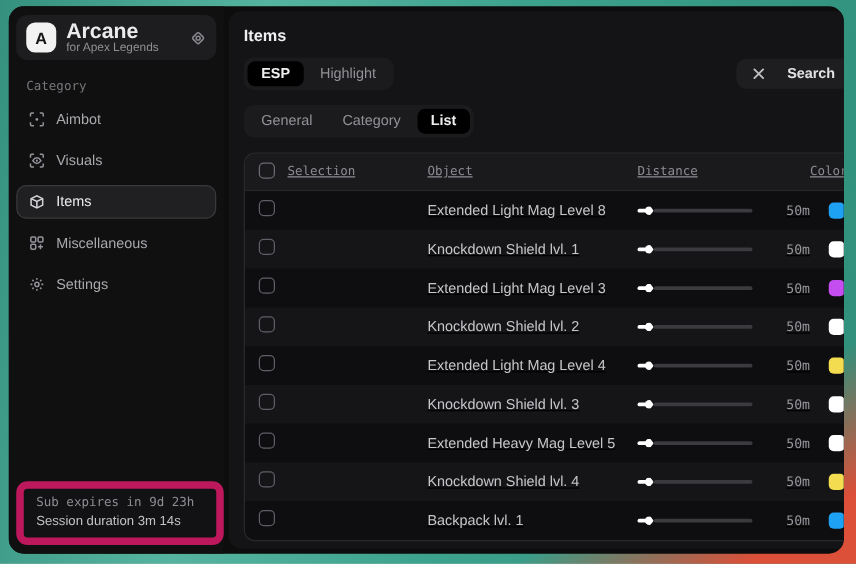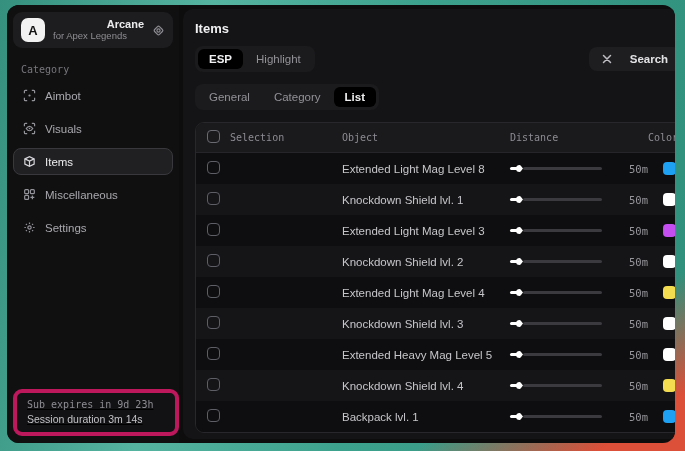--- a/index.html
+++ b/index.html
@@ -20,41 +20,40 @@
   .side-header {
     margin:7px 6px 0; height:36px; background:#1d1d1f; border-radius:9px;
     display:flex; align-items:center; padding:0 8px; gap:8px;
   }
   .logo {
     width:24px; height:24px; background:#f2f2f2; border-radius:7px;
     display:flex; align-items:center; justify-content:center;
     color:#141414; font-weight:bold; font-size:13px;
   }
   .side-title-wrap { flex:1; line-height:1.15; }
-  .side-title { color:#ececee; font-size:11px; font-weight:bold;text-align:right; }
+  .side-title { color:#ececee; font-size:17px; font-weight:bold; }
   .side-sub { color:#8f8f94; font-size:9.5px; }
   .pin-btn { color:#8a8a90; display:flex; }
   .section-label {
     margin:16px 0 4px 14px; color:#77777c; font-size:10px;
     font-family:"DejaVu Sans Mono",monospace;
   }
   .nav { display:flex; flex-direction:column;justify-content:space-between; }
   .nav-item {
     margin:3px 6px; height:27px; display:flex; align-items:center; gap:9px;
     padding:0 9px; border-radius:8px; color:#a9a9ae; font-size:11.5px;
     border:1px solid transparent;
   }
   .nav-item .ico { display:flex; color:#93939a; }
   .nav-item.active { background:#202023; border-color:#39393d; color:#ededef; }
   .nav-item.active .ico { color:#d6d6da; }
   .side-footer {
     position:absolute; left:6px; right:0; bottom:7px;
-    border:4px solid #be185d; background:#121214; border-radius:9px;
+    border:6px solid #be185d; background:#121214; border-radius:9px;
     padding:6px 10px 7px;
-    text-decoration:underline;
   }
   .side-footer .l1 { font-family:"DejaVu Sans Mono",monospace; color:#8d8d93; font-size:10px; margin-bottom:3px; }
   .side-footer .l2 { color:#c3c3c7; font-size:10.5px; }
   
   .main {
     flex:1; margin:4px 4px 4px 4px; background:#141416; border-radius:10px;
     padding:12px 8px 6px 12px; display:flex; flex-direction:column;
   }
   .page-title { color:#f0f0f2; font-size:13px; font-weight:bold; }
   .controls-row { margin-top:10px; display:flex; align-items:center; justify-content:space-between; padding-right:4px; }
@@ -67,21 +66,21 @@
   }
   .search-btn .ico { color:#bdbdc2; display:flex; }
   .view-row { margin-top:12px; }
   
   .table {
     margin-top:12px; border:1px solid #28282c; border-radius:9px; overflow:hidden;
     background:#111113;
   }
   .trow {
     display:grid; grid-template-columns:34px 112px 168px 96px 42px 1fr;
-    align-items:center; height:31px;
+    align-items:center; height:31px;text-decoration:underline;
   }
   .trow.head {
     height:30px; background:#1a1a1d; border-bottom:1px solid #26262a;
     font-family:"DejaVu Sans Mono",monospace; font-size:10px; color:#8c8c92;
   }
   .trow:not(.head):nth-child(odd) { background:#0e0e10; }
   .trow:not(.head):nth-child(even) { background:#151518; }
   .cb {
     width:13px; height:13px; border:1.5px solid #5e5e66; border-radius:4px;
     margin-left:11px; background:transparent;

